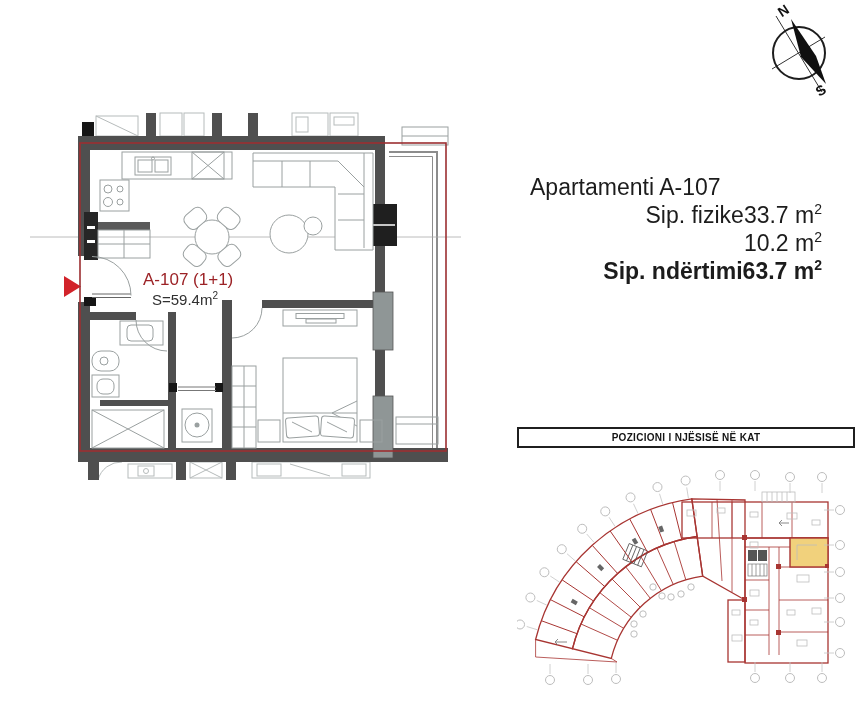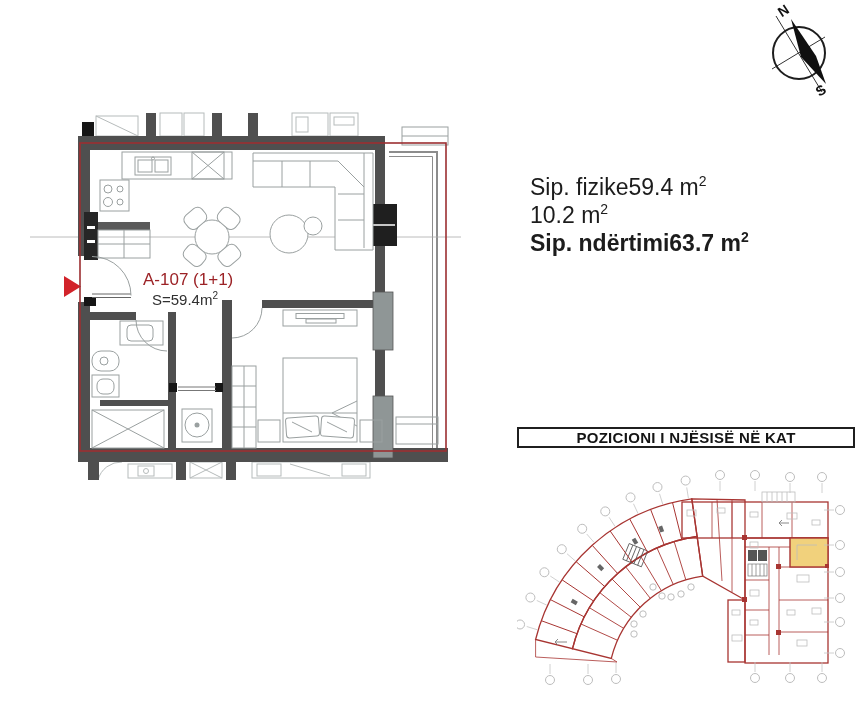--- a/index.html
+++ b/index.html
@@ -3,26 +3,26 @@
 <meta charset="utf-8">
 <style>
   html,body{margin:0;padding:0;background:#fff;}
   .screen{position:relative;width:857px;height:717px;background:#ffffff;overflow:hidden;
           font-family:"Liberation Sans",sans-serif;color:#1b1b1b;}
   svg{font-family:"Liberation Sans",sans-serif;}
   .main-plan{position:absolute;left:0;top:100px;}
   .compass{position:absolute;left:760px;top:0;}
   .info{position:absolute;left:530px;top:173px;width:292px;font-size:23px;line-height:28px;color:#1c1c1c;}
   .info-line{white-space:nowrap;}
-  .info-row{display:flex;justify-content:flex-start;}
+  .info-row{display:flex;justify-content:flex-end;}
   .info-row.bold{font-weight:bold;}
   .info sup{font-size:14px;line-height:0;}
   .pos-title{position:absolute;left:517px;top:427px;width:334px;height:17px;border:2px solid #1f1f1f;
              display:flex;align-items:center;justify-content:center;
-             font-size:15px;font-weight:bold;color:#141414;letter-spacing:.3px;}
+             font-size:10px;font-weight:bold;color:#141414;letter-spacing:.3px;}
   .mini-plan{position:absolute;left:517px;top:450px;}
   
   .lt{fill:none;stroke:#9aa0a0;stroke-width:1;}
   .ltf{fill:#ffffff;stroke:#9aa0a0;stroke-width:1;}
   .nb{fill:none;stroke:#b6bbbb;stroke-width:1;}
   .wall{fill:#4f4f4f;}
   .blk{fill:#161616;}
   .red-line{fill:none;stroke:#9c2f31;stroke-width:1.6;}
   .gray2{fill:none;stroke:#8c8c8c;stroke-width:2;}
   .gray1{fill:none;stroke:#8c8c8c;stroke-width:1;}
@@ -225,23 +225,24 @@
   <svg class="compass" width="85" height="105" viewBox="0 0 85 105">
     <line x1="16" y1="16" x2="62" y2="92" stroke="#333" stroke-width="1"></line>
     <line x1="12" y1="69" x2="65" y2="37" stroke="#333" stroke-width="1"></line>
     <circle cx="39" cy="53" r="26" fill="none" stroke="#1d1d1d" stroke-width="2"></circle>
     <polygon points="31,19 56,56 66,84 41,57" fill="#101010"></polygon>
     <text x="18" y="15" font-size="14" font-weight="bold" fill="#111" transform="rotate(-33 24 10)">N</text>
     <text x="56" y="95" font-size="14" font-weight="bold" fill="#111" transform="rotate(-33 61 90)">S</text>
   </svg>
 
   <div class="info">
+    <div class="info-line">Apartamenti A-107</div>
     <div class="info-row">
       <span>Sip. fizike</span>
-      <span><span>59.4 m</span><sup>2</sup></span>
+      <span><span>33.7 m</span><sup>2</sup></span>
     </div>
     <div class="info-row">
       <span><span>10.2 m</span><sup>2</sup></span>
     </div>
     <div class="info-row bold">
       <span>Sip. ndërtimi</span>
       <span><span>63.7 m</span><sup>2</sup></span>
     </div>
   </div>
 

